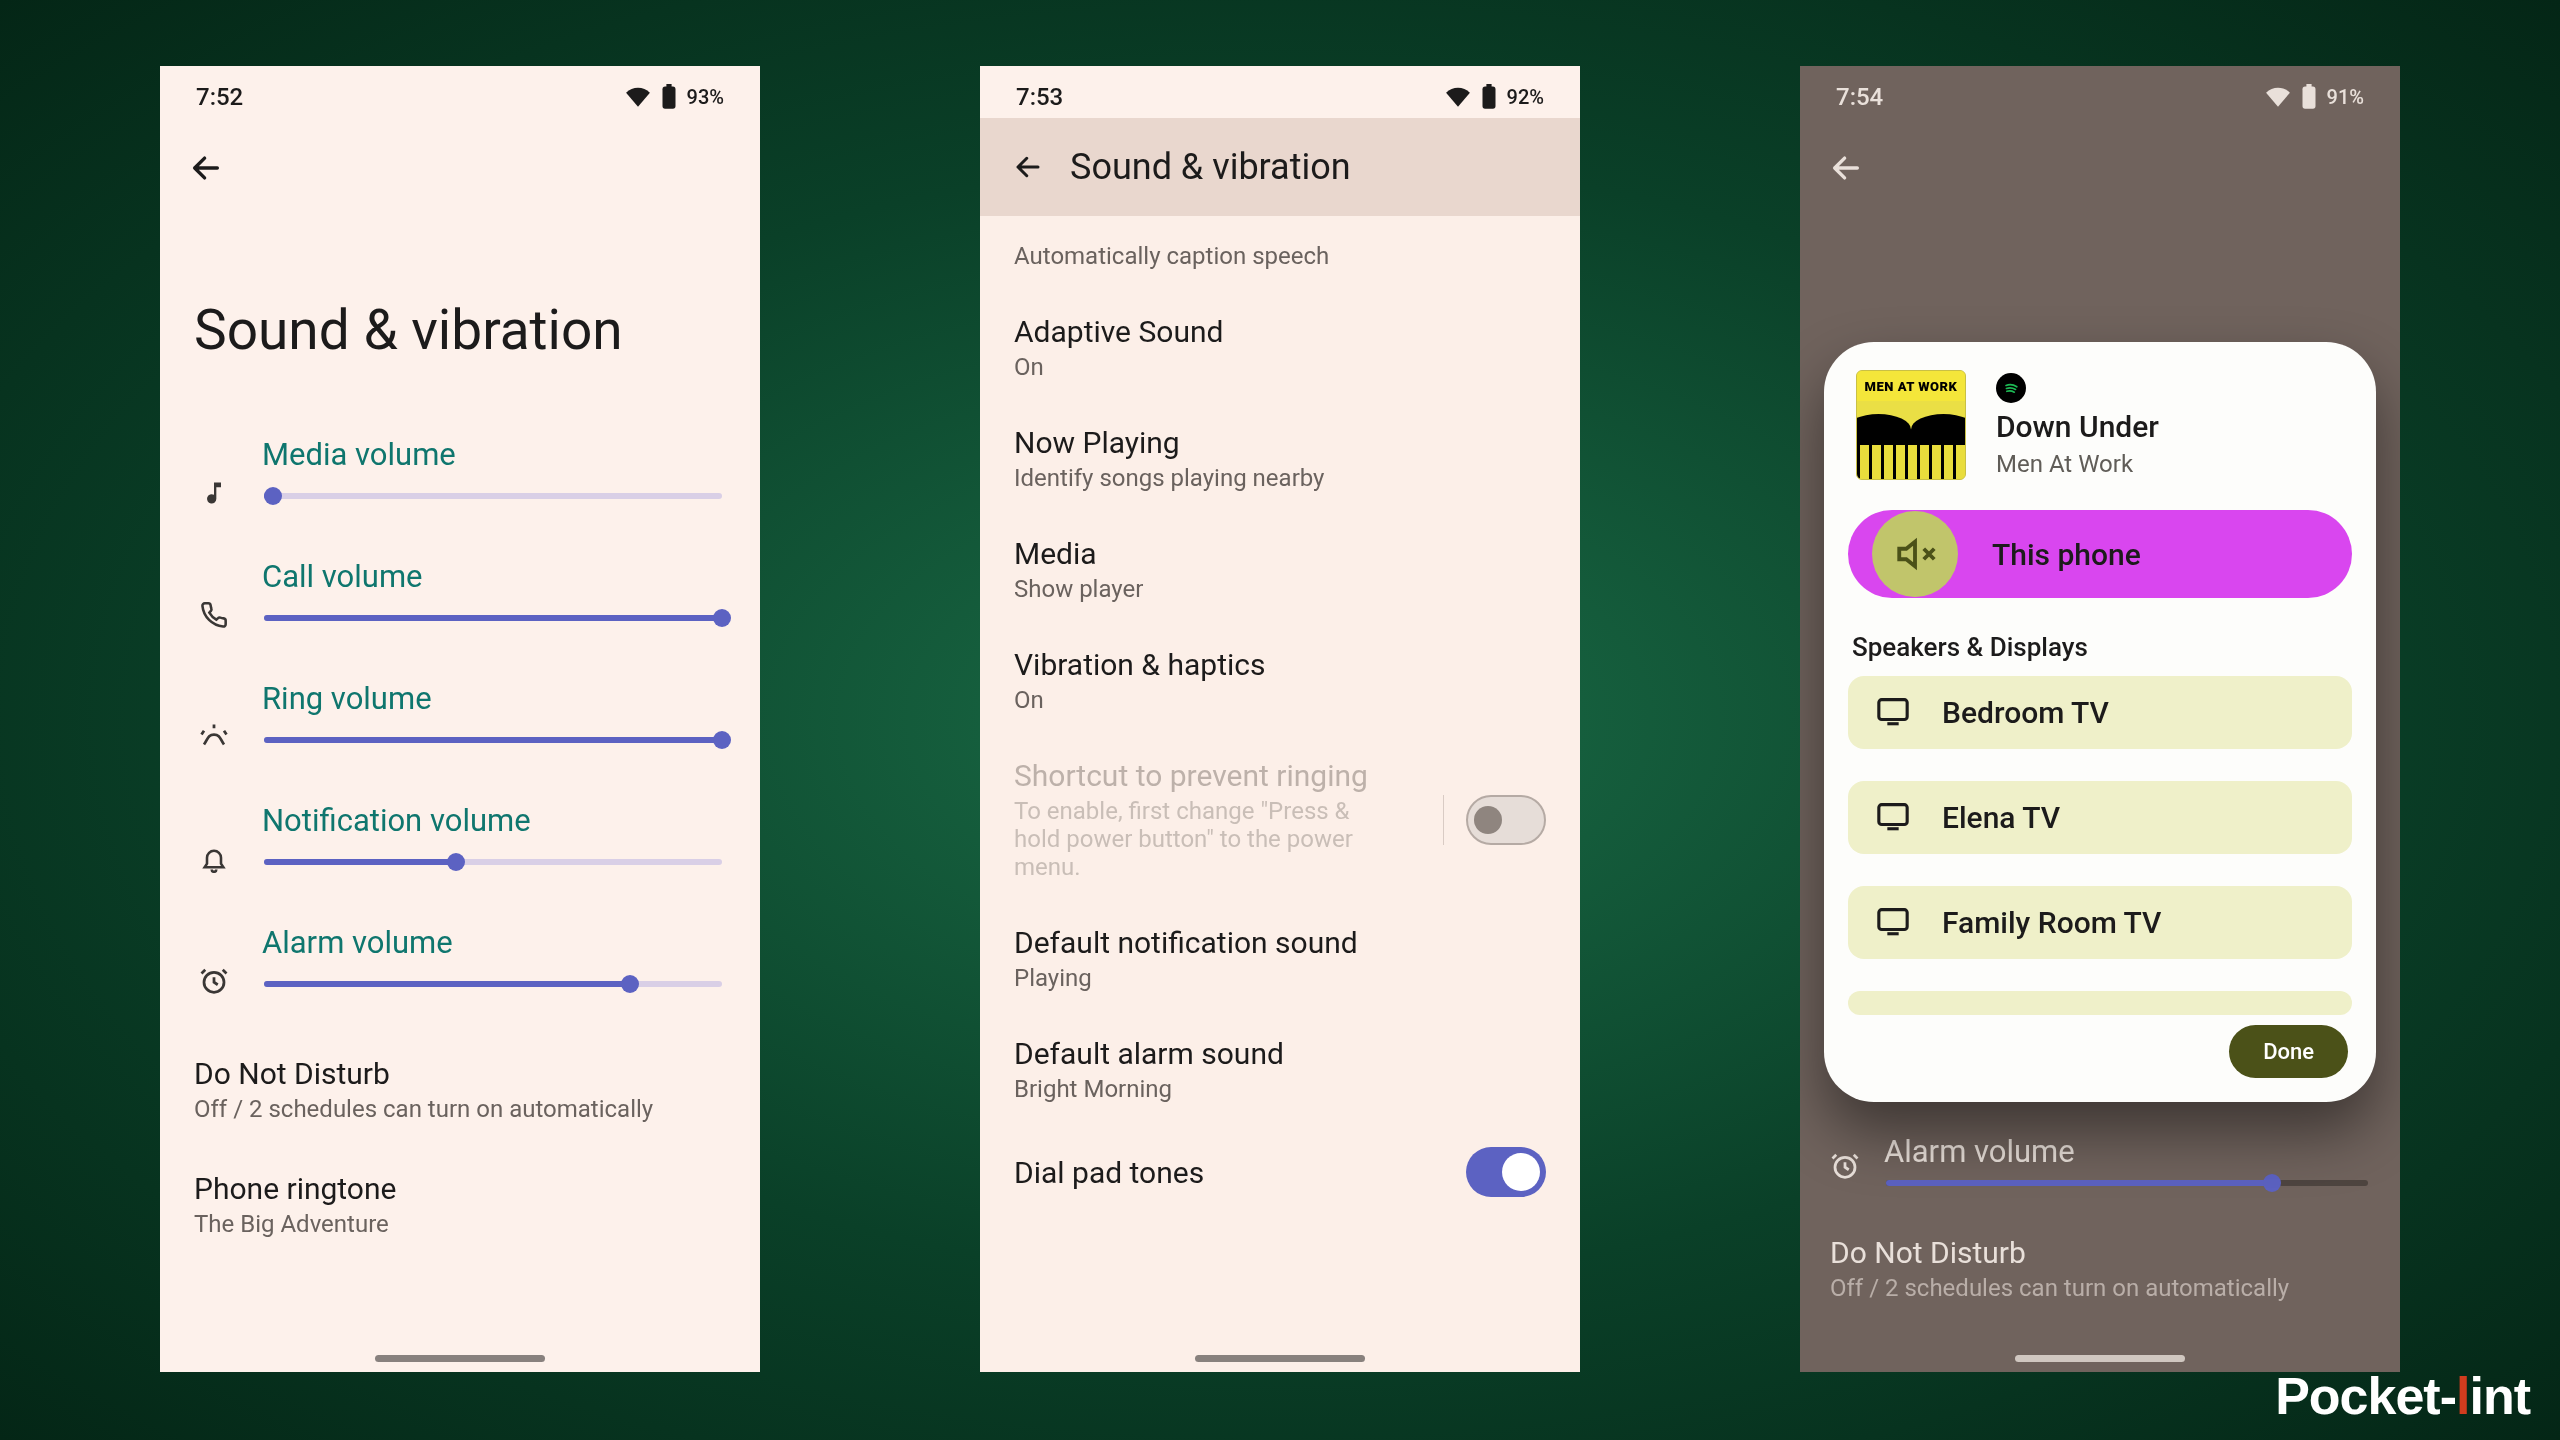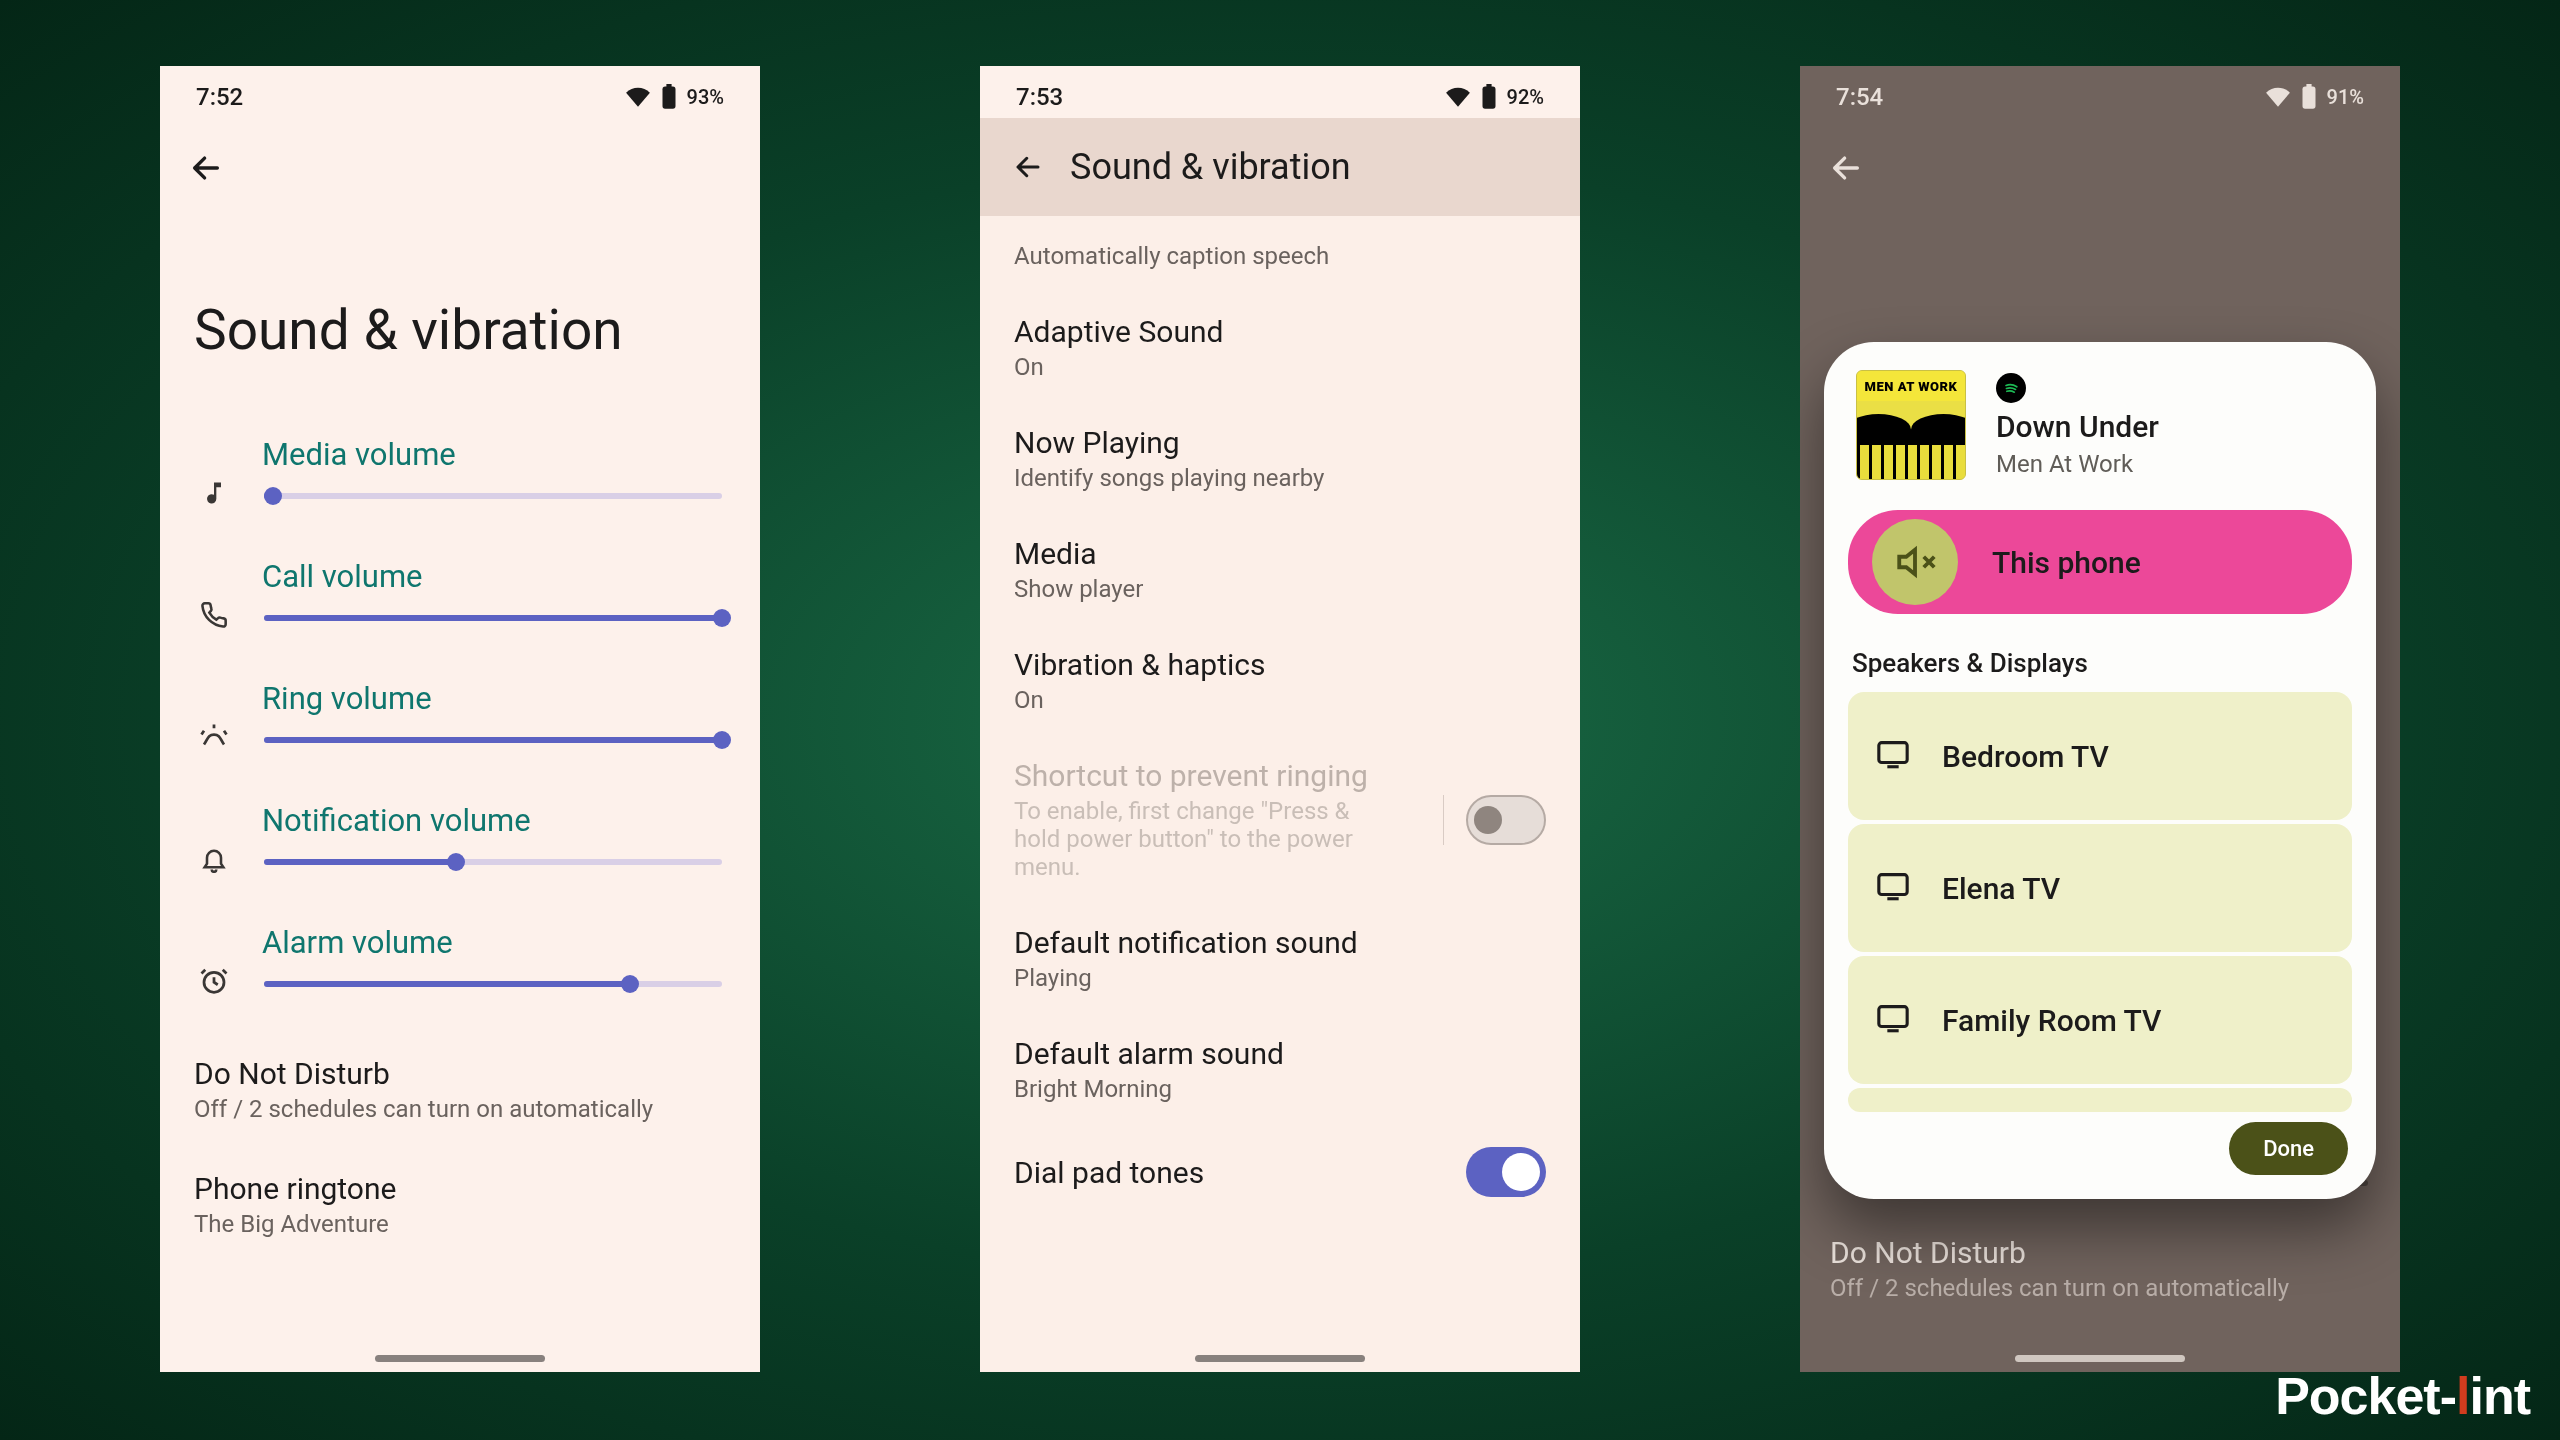--- a/index.html
+++ b/index.html
@@ -74,25 +74,25 @@
   .album .hills { position:absolute; left:0; right:0; top:30px; bottom:34px; background: linear-gradient(180deg,#eadf45 0%, #eadf45 60%, #d4c93d 100%); }
   .album .hills::before, .album .hills::after { content:""; position:absolute; bottom:0; width:60%; height:70%; background:#000; border-radius:60% 60% 0 0; }
   .album .hills::before { left:-10%; }
   .album .hills::after  { right:-10%; }
   .album .fence { position:absolute; left:0; right:0; bottom:0; height:34px; background: repeating-linear-gradient(90deg,#000 0 3px,#e9dd3c 3px 12px); border-top:3px solid #000; }
   .media-meta { display: flex; flex-direction: column; gap: 6px; }
   .media-meta .app-ico { width:30px; height:30px; border-radius:50%; background:#000; display:flex; align-items:center; justify-content:center; }
   .media-meta .trk { font-size: 30px; font-weight: 500; }
   .media-meta .art { font-size: 24px; color: #605d58; }
 
-  .chip-big { display:flex; align-items:center; gap:34px; height:104px; border-radius:50px; background:#ec4899; padding:0 24px; margin: 6px 0 30px 0; }
+  .chip-big { display:flex; align-items:center; gap:34px; height:88px; border-radius:50px; background:#d946ef; padding:0 24px; margin: 6px 0 30px 0; }
   .chip-big .round { width:86px; height:86px; border-radius:50%; background:#c1c56b; display:flex; align-items:center; justify-content:center; }
   .chip-big .lbl { font-size: 30px; font-weight: 500; }
   .section-hd { font-size: 26px; font-weight: 500; padding: 4px 4px 14px 4px; }
-  .dev { display:flex; align-items:center; gap:32px; height:128px; border-radius:16px; background:#eff0c9; padding:0 28px; margin-bottom:4px; }
+  .dev { display:flex; align-items:center; gap:32px; height:73px; border-radius:16px; background:#eff0c9; padding:0 28px; margin-bottom:32px; }
   .dev .lbl { font-size:30px; font-weight:500; }
   .done-row { display:flex; justify-content:flex-end; margin-top:10px; padding-right:4px; }
   .done { background:#4b5118; color:#fff; font-size:22px; font-weight:500; padding:14px 34px; border-radius:30px; }
 
   .watermark { position:absolute; right:30px; bottom:14px; font-size:52px; font-weight:700; font-family: Arial, sans-serif; letter-spacing:-1px; }
   .watermark .p1 { color:#fff; }
   .watermark .pwr { color:#d23c1e; }
   .watermark .p2 { color:#fff; }
 </style>
 </head>

